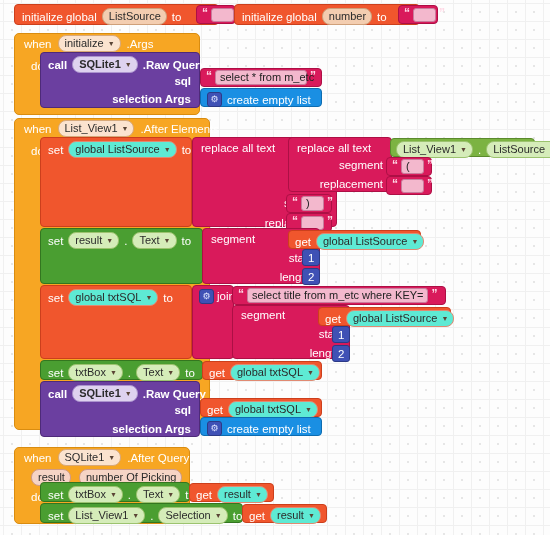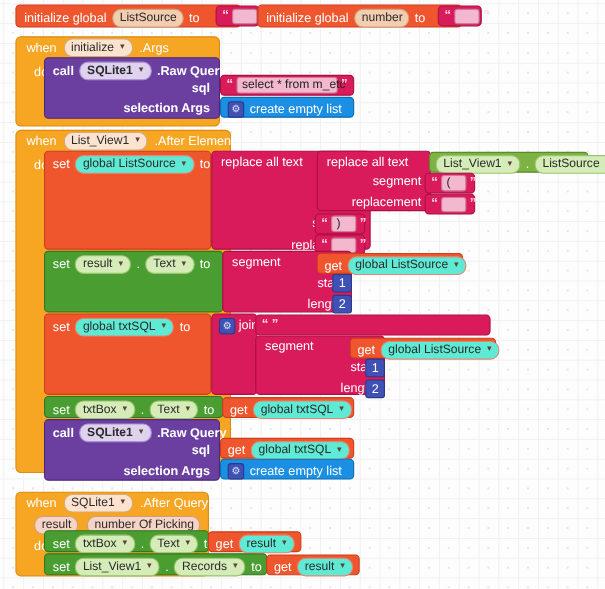--- a/index.html
+++ b/index.html
@@ -260,20 +260,21 @@
 
   <div class="blk textblk" style="left:192px;top:285px;width:42px;height:74px;">
     <div class="inlinerow" style="position:absolute;left:6px;top:3px;">
       <span class="gear">⚙</span>
     </div>
     <span class="rowlbl" style="left:24px;top:4px;text-align:left;">join</span>
   </div>
 
   <div class="blk strblk" style="left:232px;top:286px;width:214px;height:19px;">
     <span class="quote">“</span>
+    <span class="strfield">select title from m_etc where KEY=</span>
     <span class="quote">”</span>
   </div>
 
   <div class="blk textblk" style="left:232px;top:305px;width:118px;height:54px;">
     <span class="rowlbl" style="left:8px;top:3px;text-align:left;">segment</span>
     <span class="rowlbl" style="right:8px;top:3px;">text</span>
     <span class="rowlbl" style="right:8px;top:22px;">start</span>
     <span class="rowlbl" style="right:8px;top:41px;">length</span>
   </div>
   <div class="blk getblk" style="left:318px;top:307px;width:133px;height:19px;">
@@ -392,21 +393,21 @@
 
   <div class="blk setblk" style="left:40px;top:503px;width:203px;height:20px;">
     <div class="inlinerow" style="position:absolute;left:7px;top:3px;">
       <span class="lbl">set</span>
       <span class="chip green">
         <span>List_View1</span>
         <span class="caret">▼</span>
       </span>
       <span class="lbl">.</span>
       <span class="chip green">
-        <span>Records</span>
+        <span>Selection</span>
         <span class="caret">▼</span>
       </span>
       <span class="lbl">to</span>
     </div>
   </div>
   <div class="blk getblk" style="left:242px;top:504px;width:85px;height:19px;">
     <div class="inlinerow" style="position:absolute;left:6px;top:2px;">
       <span class="lbl">get</span>
       <span class="chip salmon">
         <span>result</span>

